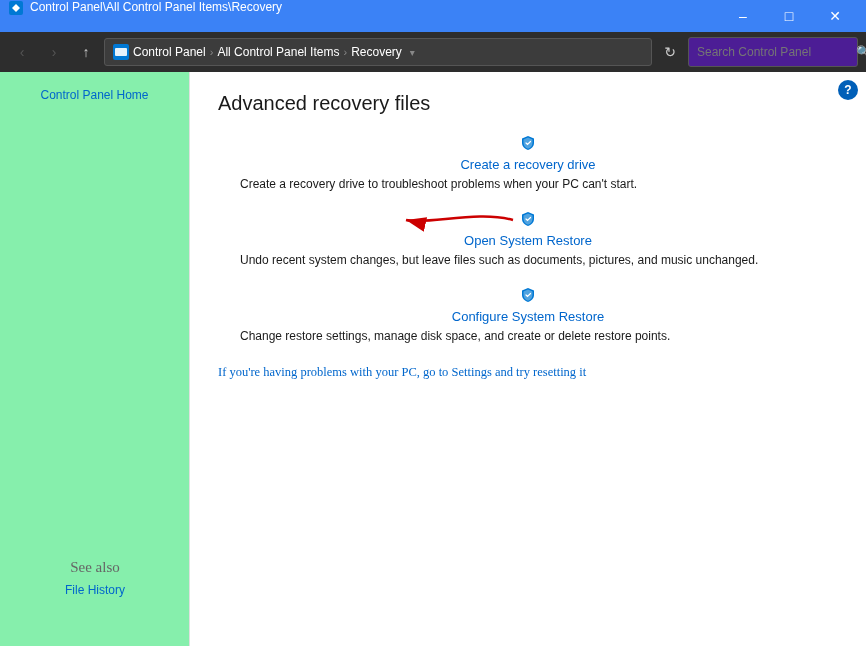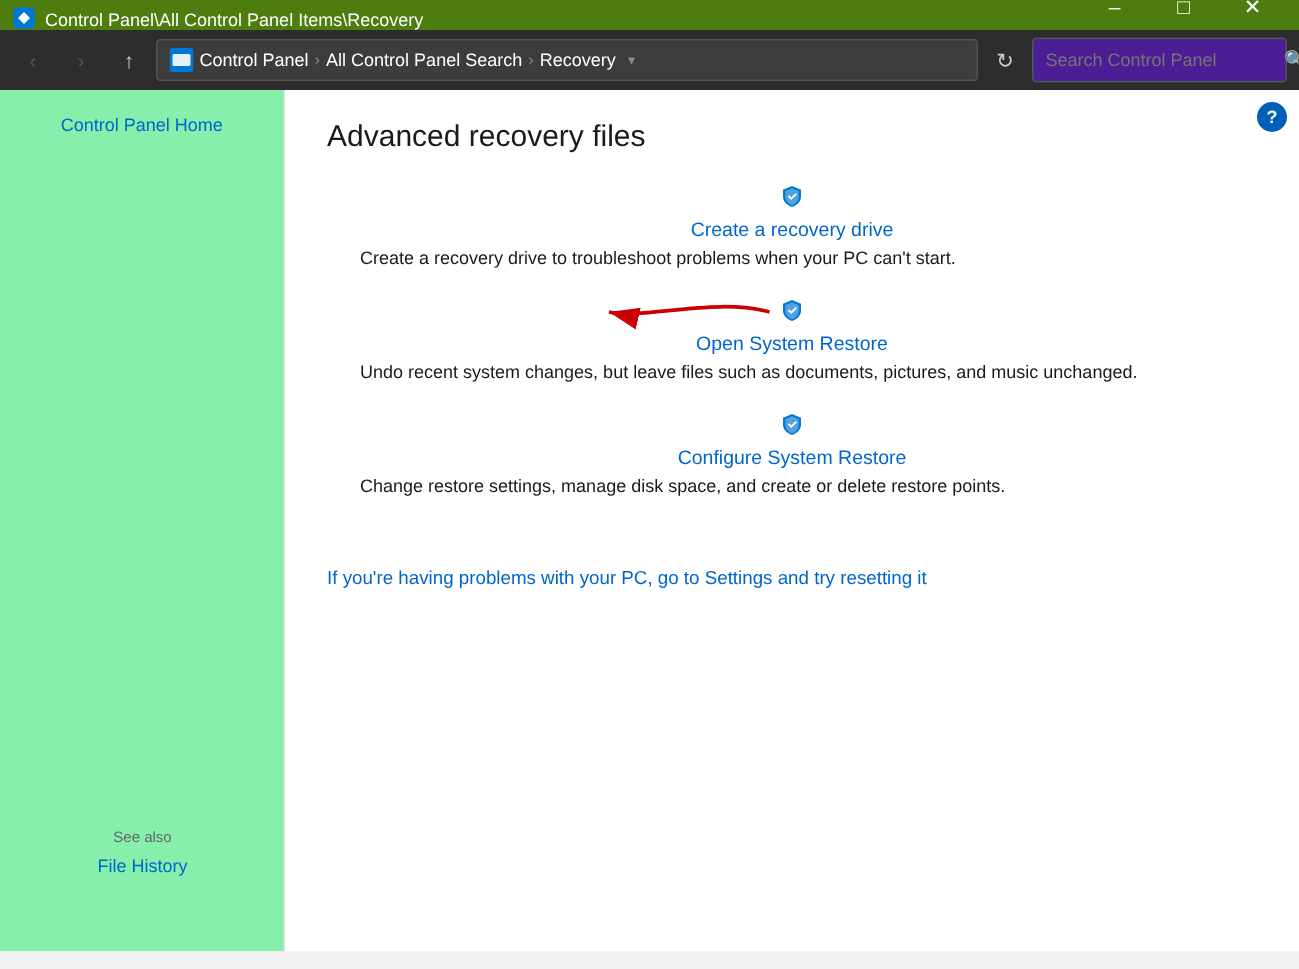--- a/index.html
+++ b/index.html
@@ -6,24 +6,24 @@
     body {
       width: 866px;
       height: 646px;
       font-family: 'Segoe UI', Arial, sans-serif;
       background: #f0f0f0;
       overflow: hidden;
     }
 
     
     .title-bar {
-      background: #4d7c0f;
-      height: 20px;
-      display: flex;
-      align-items: flex-end;
+      background: #3b82f6;
+      height: 32px;
+      display: flex;
+      align-items: flex-start;
       padding: 0 8px;
       user-select: none;
     }
     .title-bar-icon {
       width: 16px;
       height: 16px;
       margin-right: 6px;
     }
     .title-bar-text {
       color: #ffffff;
@@ -152,23 +152,24 @@
       text-decoration: none;
     }
     .see-also {
       position: absolute;
       bottom: 40px;
       left: 0;
       width: 190px;
       padding: 8px 16px;
     }
     .see-also-label {
-      font-size: 10px;
+      font-size: 15px;
       color: #666;
       margin-bottom: 4px;
+      font-family: Liberation Serif, serif;
     }
     .see-also-link {
       color: #0066cc;
       font-size: 12px;
       cursor: pointer;
       text-decoration: none;
     }
     .sidebar-wrapper {
       width: 190px;
       background: #86efac;
@@ -211,21 +212,22 @@
       color: #1a1a1a;
       margin-left: 22px;
       line-height: 1.4;
     }
     .reset-link {
       display: inline-block;
       color: #0066cc;
       font-size: 12.5px;
       cursor: pointer;
       text-decoration: none;
-      margin-top: 28px;
+      margin-top: 2px;
+      font-family: Liberation Serif, serif;
     }
 
     
     .help-btn {
       position: absolute;
       top: 8px;
       right: 8px;
       width: 20px;
       height: 20px;
       border-radius: 50%;
@@ -267,21 +269,21 @@
   <button class="nav-btn disabled">‹</button>
   <button class="nav-btn disabled">›</button>
   <button class="nav-btn">↑</button>
   <div class="address-path">
     <svg width="16" height="16" viewBox="0 0 16 16">
       <rect width="16" height="16" rx="2" fill="#0078d4"></rect>
       <rect x="2" y="4" width="12" height="8" rx="1" fill="white" opacity="0.9"></rect>
     </svg>
     <span class="path-item">Control Panel</span>
     <span class="path-separator">›</span>
-    <span class="path-item">All Control Panel Search</span>
+    <span class="path-item">All Control Panel Items</span>
     <span class="path-separator">›</span>
     <span class="path-item">Recovery</span>
     <button class="path-dropdown">▾</button>
   </div>
   <button class="refresh-btn">↻</button>
   <div class="search-box">
     <input class="search-input" type="text" placeholder="Search Control Panel" style="">
     <span class="search-icon-inner">🔍</span>
   </div>
 </div>

